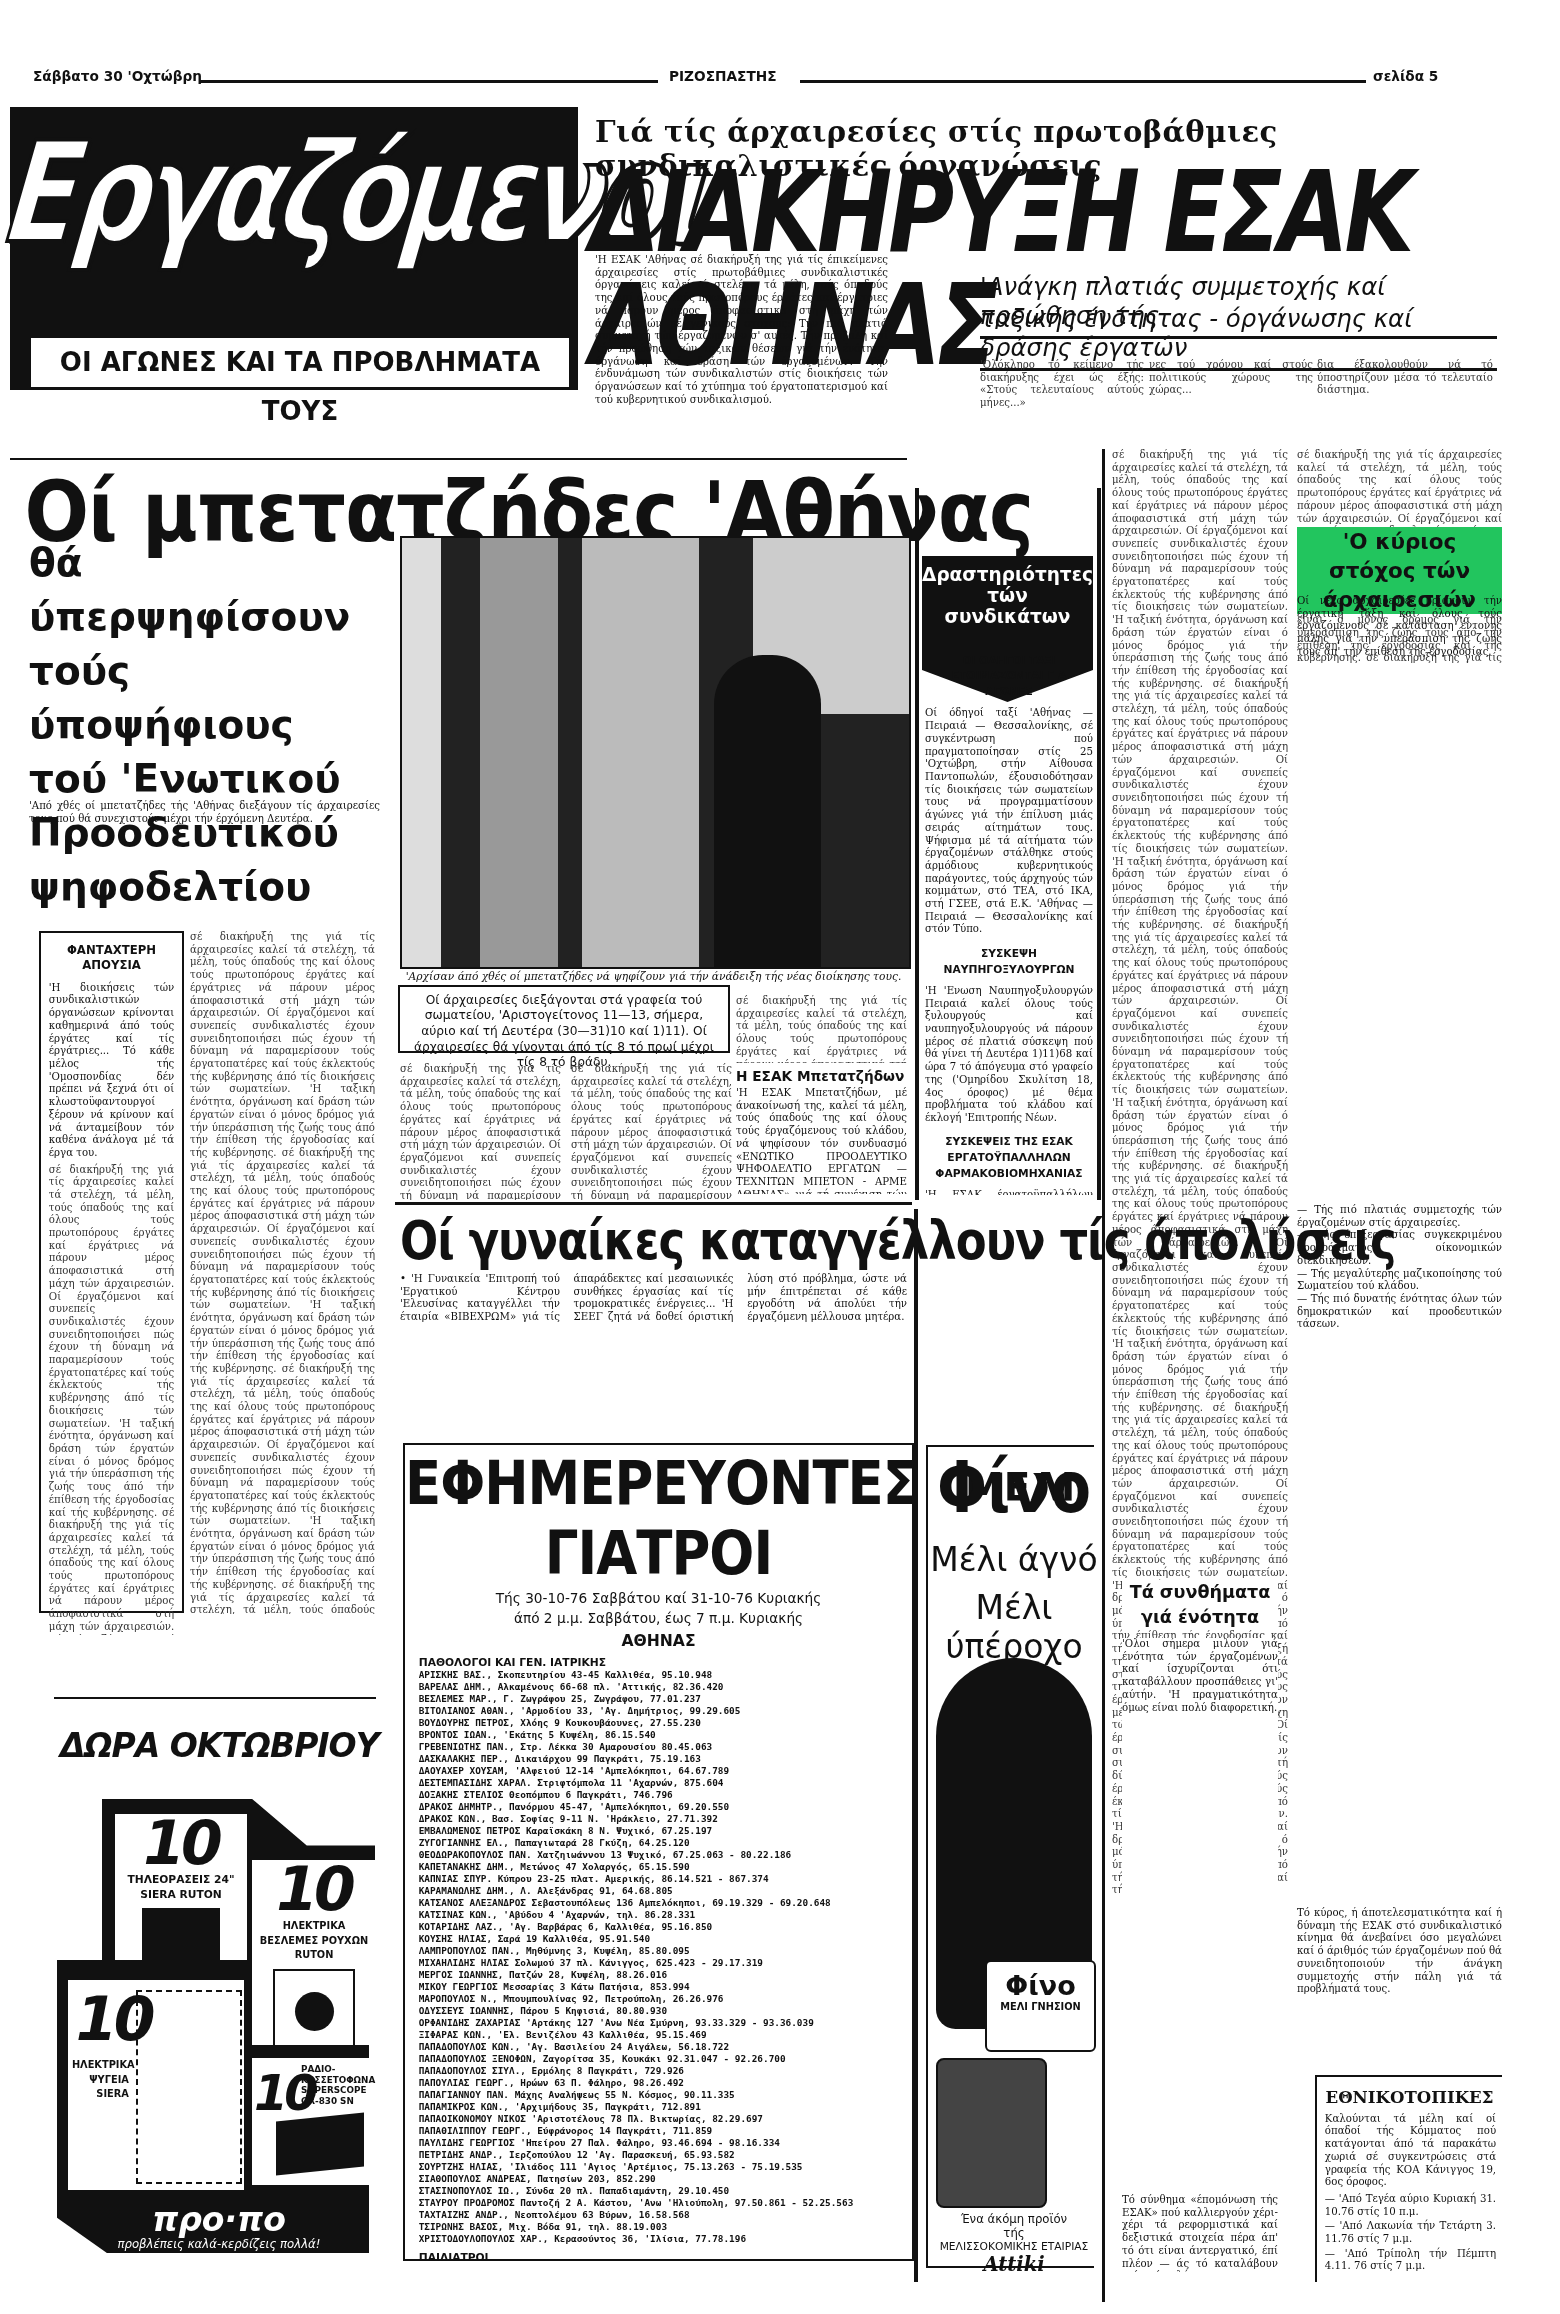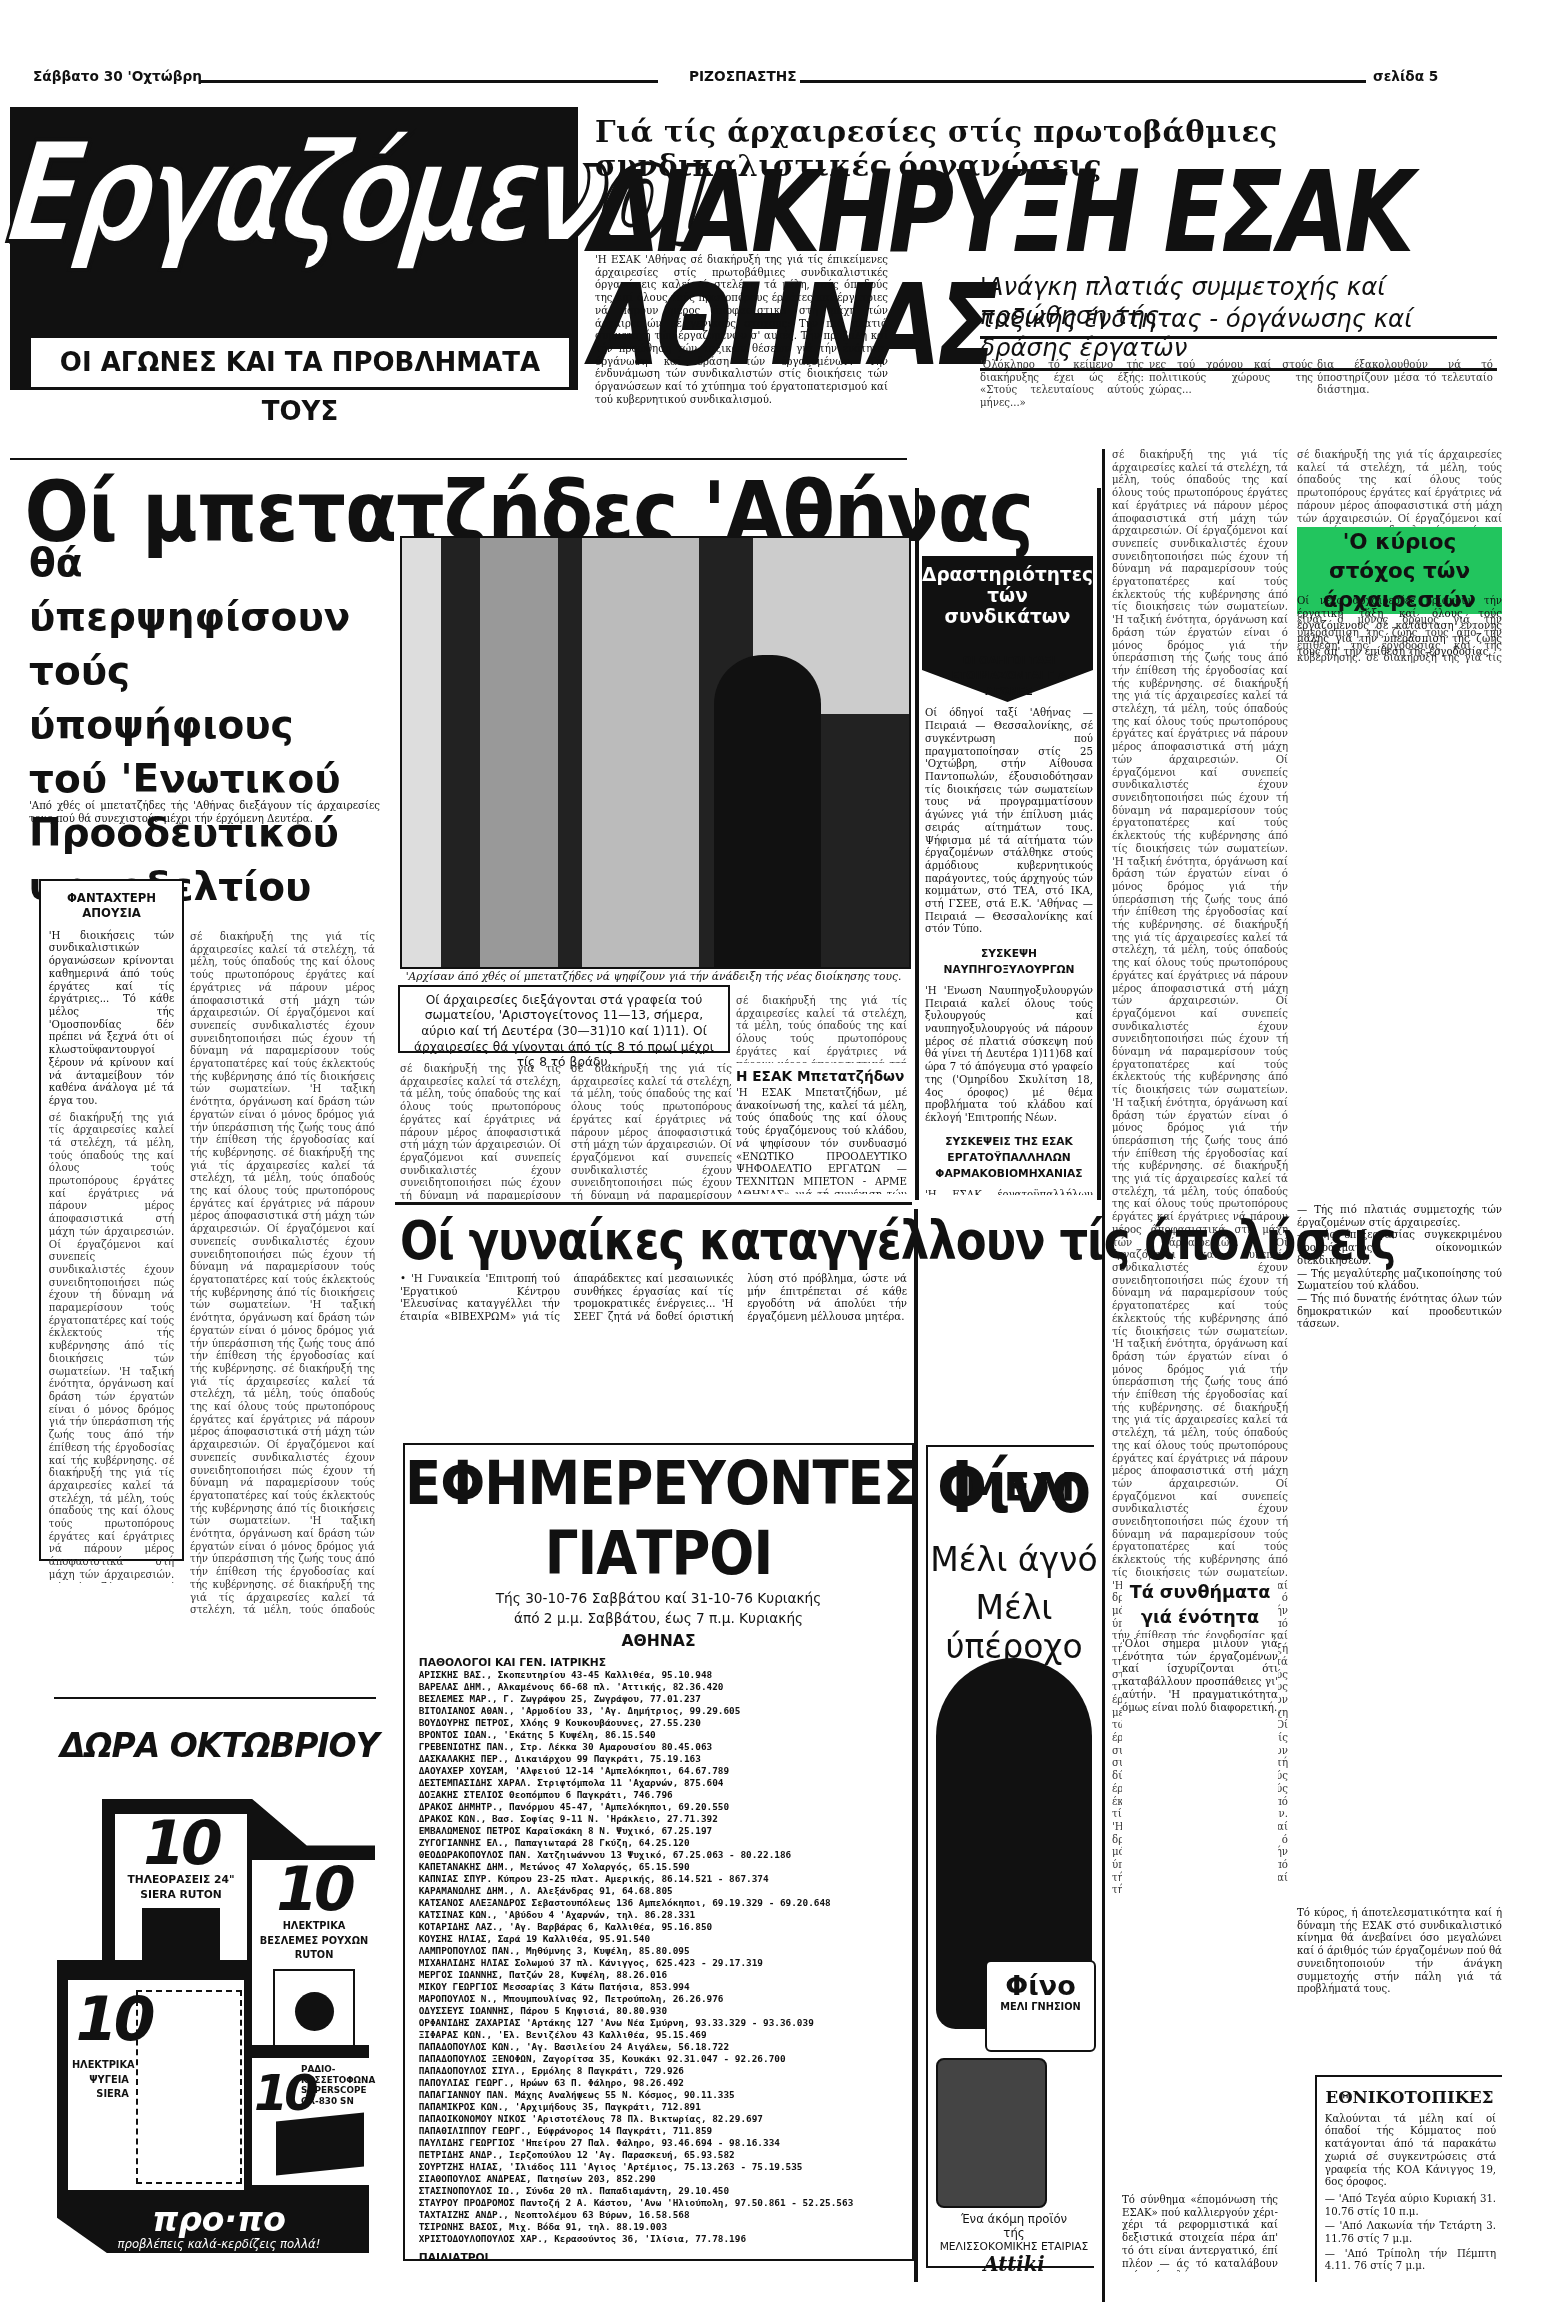--- a/index.html
+++ b/index.html
@@ -36,21 +36,21 @@
   .prize .num{font-family:"DejaVu Sans",sans-serif;font-weight:bold;font-style:italic;font-size:60px;line-height:59px;letter-spacing:-3.9px;}
   .prize .lbl{font-family:"DejaVu Sans",sans-serif;font-weight:bold;font-size:12.7px;line-height:14.6px;}
   .appl{background:#111;}
 </style>
 </head>
 <body>
 
 <div class="abs mast">
   <span class="abs" style="left:33px;top:0;">Σάββατο 30 'Οχτώβρη</span>
   <div class="rule" style="left:200px;width:458px;"></div>
-  <span class="abs" style="left:689px;top:0;">ΡΙΖΟΣΠΑΣΤΗΣ</span>
+  <span class="abs" style="left:669px;top:0;">ΡΙΖΟΣΠΑΣΤΗΣ</span>
   <div class="rule" style="left:800px;width:566px;"></div>
   <span class="abs" style="left:1373px;top:0;text-align:right;">σελίδα 5</span>
 </div>
 
 <div class="abs ergaz"></div>
 <div class="abs ergaz-title">Εργαζόμενοι</div>
 <div class="abs ergaz-band">ΟΙ ΑΓΩΝΕΣ ΚΑΙ ΤΑ ΠΡΟΒΛΗΜΑΤΑ ΤΟΥΣ</div>
 
 <div class="abs kicker" style="left:595px;top:115px;">Γιά τίς άρχαιρεσίες στίς πρωτοβάθμιες συνδικαλιστικές όργανώσεις</div>
 <div class="abs bighead" style="left:590px;top:156px;">ΔΙΑΚΗΡΥΞΗ ΕΣΑΚ ΑΘΗΝΑΣ</div>
@@ -114,21 +114,21 @@
 <div class="abs photo" style="left:400px;top:536px;width:507px;height:429px;">
   <div class="lt" style="left:0;top:0;width:39px;height:429px;"></div>
   <div class="lt" style="left:78px;top:0;width:78px;height:429px;background:#999;"></div>
   <div class="lt" style="left:180px;top:0;width:117px;height:429px;background:#bbb;"></div>
   <div class="lt" style="left:351px;top:0;width:156px;height:176px;background:#ccc;"></div>
   <div class="lt" style="left:312px;top:117px;width:107px;height:312px;background:#111;border-radius:49px 49px 0 0;"></div>
 </div>
 <div class="abs caption" style="left:400px;top:970px;width:507px;text-align:center;">'Αρχίσαν άπό χθές οί μπετατζήδες νά ψηφίζουν γιά τήν άνάδειξη τής νέας διοίκησης τους.</div>
 <div class="abs body-text col" style="left:29px;top:800px;width:351px;height:117px;">'Από χθές οί μπετατζήδες τής 'Αθήνας διεξάγουν τίς άρχαιρεσίες τους πού θά συνεχιστούν μέχρι τήν έρχόμενη Δευτέρα.</div>
 
-<div class="abs box" style="left:39px;top:879px;width:141px;height:678px;background:#fff;">
+<div class="abs box" style="left:39px;top:931px;width:141px;height:678px;background:#fff;">
   <div class="sec-title" style="font-size:11.7px;line-height:15.6px;margin:9.8px 0 7.8px;">ΦΑΝΤΑΧΤΕΡΗ ΑΠΟΥΣΙΑ</div>
   <div class="body-text" style="padding:0 7.8px;">'Η διοικήσεις τών συνδικαλιστικών όργανώσεων κρίνονται καθημερινά άπό τούς έργάτες καί τίς έργάτριες... Τό κάθε μέλος τής 'Ομοσπονδίας δέν πρέπει νά ξεχνά ότι οί κλωστοϋφαντουργοί ξέρουν νά κρίνουν καί νά άνταμείβουν τόν καθένα άνάλογα μέ τά έργα του.</div>
   <div class="body-text filler" style="padding:3.9px 7.8px;height:468px;overflow:hidden;">σέ διακήρυξή της γιά τίς άρχαιρεσίες καλεί τά στελέχη, τά μέλη, τούς όπαδούς της καί όλους τούς πρωτοπόρους έργάτες καί έργάτριες νά πάρουν μέρος άποφασιστικά στή μάχη τών άρχαιρεσιών. Οί έργαζόμενοι καί συνεπείς συνδικαλιστές έχουν συνειδητοποιήσει πώς έχουν τή δύναμη νά παραμερίσουν τούς έργατοπατέρες καί τούς έκλεκτούς τής κυβέρνησης άπό τίς διοικήσεις τών σωματείων. 'Η ταξική ένότητα, όργάνωση καί δράση τών έργατών είναι ό μόνος δρόμος γιά τήν ύπεράσπιση τής ζωής τους άπό τήν έπίθεση τής έργοδοσίας καί τής κυβέρνησης. σέ διακήρυξή της γιά τίς άρχαιρεσίες καλεί τά στελέχη, τά μέλη, τούς όπαδούς της καί όλους τούς πρωτοπόρους έργάτες καί έργάτριες νά πάρουν μέρος άποφασιστικά στή μάχη τών άρχαιρεσιών. Οί έργαζόμενοι καί συνεπείς συνδικαλιστές έχουν συνειδητοποιήσει πώς έχουν τή δύναμη νά παραμερίσουν τούς έργατοπατέρες καί τούς έκλεκτούς τής κυβέρνησης άπό τίς διοικήσεις τών σωματείων. 'Η ταξική ένότητα, όργάνωση καί δράση τών έργατών είναι ό μόνος δρόμος γιά τήν ύπεράσπιση τής ζωής τους άπό τήν έπίθεση τής έργοδοσίας καί τής κυβέρνησης. σέ διακήρυξή της γιά τίς άρχαιρεσίες καλεί τά στελέχη, τά μέλη, τούς όπαδούς της καί όλους τούς πρωτοπόρους έργάτες καί έργάτριες νά πάρουν μέρος άποφασιστικά στή μάχη τών άρχαιρεσιών. Οί έργαζόμενοι καί συνεπείς συνδικαλιστές έχουν συνειδητοποιήσει πώς έχουν τή δύναμη νά παραμερίσουν τούς έργατοπατέρες καί τούς έκλεκτούς τής κυβέρνησης άπό τίς διοικήσεις τών σωματείων. 'Η ταξική ένότητα, όργάνωση καί δράση τών έργατών είναι ό μόνος δρόμος γιά τήν ύπεράσπιση τής ζωής τους άπό τήν έπίθεση τής έργοδοσίας καί τής κυβέρνησης. σέ διακήρυξή της γιά τίς άρχαιρεσίες καλεί τά στελέχη, τά μέλη, τούς όπαδούς της καί όλους τούς πρωτοπόρους έργάτες καί έργάτριες νά πάρουν μέρος άποφασιστικά στή μάχη τών άρχαιρεσιών. Οί έργαζόμενοι καί συνεπείς συνδικαλιστές έχουν συνειδητοποιήσει πώς έχουν τή δύναμη νά παραμερίσουν τούς έργατοπατέρες καί τούς έκλεκτούς τής κυβέρνησης άπό τίς διοικήσεις τών σωματείων. 'Η ταξική ένότητα, όργάνωση καί δράση τών έργατών είναι ό μόνος δρόμος γιά τήν ύπεράσπιση τής ζωής τους άπό τήν έπίθεση τής έργοδοσίας καί τής κυβέρνησης. σέ διακήρυξή της γιά τίς άρχαιρεσίες καλεί τά στελέχη, τά μέλη, τούς όπαδούς της καί όλους τούς πρωτοπόρους έργάτες καί έργάτριες νά πάρουν μέρος άποφασιστικά στή μάχη τών άρχαιρεσιών. Οί έργαζόμενοι καί συνεπείς συνδικαλιστές έχουν συνειδητοποιήσει πώς έχουν τή δύναμη νά παραμερίσουν τούς έργατοπατέρες καί τούς έκλεκτούς τής κυβέρνησης άπό τίς διοικήσεις τών σωματείων. 'Η ταξική ένότητα, όργάνωση καί δράση τών έργατών είναι ό μόνος δρόμος γιά τήν ύπεράσπιση τής ζωής τους άπό τήν έπίθεση τής έργοδοσίας καί τής κυβέρνησης. σέ διακήρυξή της γιά τίς άρχαιρεσίες καλεί τά στελέχη, τά μέλη, τούς όπαδούς της καί όλους τούς πρωτοπόρους έργάτες καί έργάτριες νά πάρουν μέρος άποφασιστικά στή μάχη τών άρχαιρεσιών. Οί έργαζόμενοι καί συνεπείς συνδικαλιστές έχουν συνειδητοποιήσει πώς έχουν τή δύναμη νά παραμερίσουν τούς έργατοπατέρες καί τούς έκλεκτούς τής κυβέρνησης άπό τίς διοικήσεις τών σωματείων. 'Η ταξική ένότητα, όργάνωση καί δράση τών έργατών είναι ό μόνος δρόμος γιά τήν ύπεράσπιση τής ζωής τους άπό τήν έπίθεση τής έργοδοσίας καί τής κυβέρνησης. </div>
 </div>
 <div class="abs body-text col filler" style="left:190px;top:931px;width:185px;height:683px;">σέ διακήρυξή της γιά τίς άρχαιρεσίες καλεί τά στελέχη, τά μέλη, τούς όπαδούς της καί όλους τούς πρωτοπόρους έργάτες καί έργάτριες νά πάρουν μέρος άποφασιστικά στή μάχη τών άρχαιρεσιών. Οί έργαζόμενοι καί συνεπείς συνδικαλιστές έχουν συνειδητοποιήσει πώς έχουν τή δύναμη νά παραμερίσουν τούς έργατοπατέρες καί τούς έκλεκτούς τής κυβέρνησης άπό τίς διοικήσεις τών σωματείων. 'Η ταξική ένότητα, όργάνωση καί δράση τών έργατών είναι ό μόνος δρόμος γιά τήν ύπεράσπιση τής ζωής τους άπό τήν έπίθεση τής έργοδοσίας καί τής κυβέρνησης. σέ διακήρυξή της γιά τίς άρχαιρεσίες καλεί τά στελέχη, τά μέλη, τούς όπαδούς της καί όλους τούς πρωτοπόρους έργάτες καί έργάτριες νά πάρουν μέρος άποφασιστικά στή μάχη τών άρχαιρεσιών. Οί έργαζόμενοι καί συνεπείς συνδικαλιστές έχουν συνειδητοποιήσει πώς έχουν τή δύναμη νά παραμερίσουν τούς έργατοπατέρες καί τούς έκλεκτούς τής κυβέρνησης άπό τίς διοικήσεις τών σωματείων. 'Η ταξική ένότητα, όργάνωση καί δράση τών έργατών είναι ό μόνος δρόμος γιά τήν ύπεράσπιση τής ζωής τους άπό τήν έπίθεση τής έργοδοσίας καί τής κυβέρνησης. σέ διακήρυξή της γιά τίς άρχαιρεσίες καλεί τά στελέχη, τά μέλη, τούς όπαδούς της καί όλους τούς πρωτοπόρους έργάτες καί έργάτριες νά πάρουν μέρος άποφασιστικά στή μάχη τών άρχαιρεσιών. Οί έργαζόμενοι καί συνεπείς συνδικαλιστές έχουν συνειδητοποιήσει πώς έχουν τή δύναμη νά παραμερίσουν τούς έργατοπατέρες καί τούς έκλεκτούς τής κυβέρνησης άπό τίς διοικήσεις τών σωματείων. 'Η ταξική ένότητα, όργάνωση καί δράση τών έργατών είναι ό μόνος δρόμος γιά τήν ύπεράσπιση τής ζωής τους άπό τήν έπίθεση τής έργοδοσίας καί τής κυβέρνησης. σέ διακήρυξή της γιά τίς άρχαιρεσίες καλεί τά στελέχη, τά μέλη, τούς όπαδούς της καί όλους τούς πρωτοπόρους έργάτες καί έργάτριες νά πάρουν μέρος άποφασιστικά στή μάχη τών άρχαιρεσιών. Οί έργαζόμενοι καί συνεπείς συνδικαλιστές έχουν συνειδητοποιήσει πώς έχουν τή δύναμη νά παραμερίσουν τούς έργατοπατέρες καί τούς έκλεκτούς τής κυβέρνησης άπό τίς διοικήσεις τών σωματείων. 'Η ταξική ένότητα, όργάνωση καί δράση τών έργατών είναι ό μόνος δρόμος γιά τήν ύπεράσπιση τής ζωής τους άπό τήν έπίθεση τής έργοδοσίας καί τής κυβέρνησης. σέ διακήρυξή της γιά τίς άρχαιρεσίες καλεί τά στελέχη, τά μέλη, τούς όπαδούς της καί όλους τούς πρωτοπόρους έργάτες καί έργάτριες νά πάρουν μέρος άποφασιστικά στή μάχη τών άρχαιρεσιών. Οί έργαζόμενοι καί συνεπείς συνδικαλιστές έχουν συνειδητοποιήσει πώς έχουν τή δύναμη νά παραμερίσουν τούς έργατοπατέρες καί τούς έκλεκτούς τής κυβέρνησης άπό τίς διοικήσεις τών σωματείων. 'Η ταξική ένότητα, όργάνωση καί δράση τών έργατών είναι ό μόνος δρόμος γιά τήν ύπεράσπιση τής ζωής τους άπό τήν έπίθεση τής έργοδοσίας καί τής κυβέρνησης. σέ διακήρυξή της γιά τίς άρχαιρεσίες καλεί τά στελέχη, τά μέλη, τούς όπαδούς της καί όλους τούς πρωτοπόρους έργάτες καί έργάτριες νά πάρουν μέρος άποφασιστικά στή μάχη τών άρχαιρεσιών. Οί έργαζόμενοι καί συνεπείς συνδικαλιστές έχουν συνειδητοποιήσει πώς έχουν τή δύναμη νά παραμερίσουν τούς έργατοπατέρες καί τούς έκλεκτούς τής κυβέρνησης άπό τίς διοικήσεις τών σωματείων. 'Η ταξική ένότητα, όργάνωση καί δράση τών έργατών είναι ό μόνος δρόμος γιά τήν ύπεράσπιση τής ζωής τους άπό τήν έπίθεση τής έργοδοσίας καί τής κυβέρνησης. </div>
 
 <div class="abs box" style="left:398px;top:985px;width:332px;height:68px;font-family:'DejaVu Sans',sans-serif;font-size:12.2px;line-height:15.6px;text-align:center;padding:5.9px;box-sizing:border-box;border-width:2px;">Οί άρχαιρεσίες διεξάγονται στά γραφεία τού σωματείου, 'Αριστογείτονος 11—13, σήμερα, αύριο καί τή Δευτέρα (30—31)10 καί 1)11). Οί άρχαιρεσίες θά γίνονται άπό τίς 8 τό πρωί μέχρι τίς 8 τό βράδυ.</div>
 <div class="abs body-text col filler" style="left:736px;top:995px;width:171px;height:68px;">σέ διακήρυξή της γιά τίς άρχαιρεσίες καλεί τά στελέχη, τά μέλη, τούς όπαδούς της καί όλους τούς πρωτοπόρους έργάτες καί έργάτριες νά πάρουν μέρος άποφασιστικά στή μάχη τών άρχαιρεσιών. Οί έργαζόμενοι καί συνεπείς συνδικαλιστές έχουν συνειδητοποιήσει πώς έχουν τή δύναμη νά παραμερίσουν τούς έργατοπατέρες καί τούς έκλεκτούς τής κυβέρνησης άπό τίς διοικήσεις τών σωματείων. 'Η ταξική ένότητα, όργάνωση καί δράση τών έργατών είναι ό μόνος δρόμος γιά τήν ύπεράσπιση τής ζωής τους άπό τήν έπίθεση τής έργοδοσίας καί τής κυβέρνησης. σέ διακήρυξή της γιά τίς άρχαιρεσίες καλεί τά στελέχη, τά μέλη, τούς όπαδούς της καί όλους τούς πρωτοπόρους έργάτες καί έργάτριες νά πάρουν μέρος άποφασιστικά στή μάχη τών άρχαιρεσιών. Οί έργαζόμενοι καί συνεπείς συνδικαλιστές έχουν συνειδητοποιήσει πώς έχουν τή δύναμη νά παραμερίσουν τούς έργατοπατέρες καί τούς έκλεκτούς τής κυβέρνησης άπό τίς διοικήσεις τών σωματείων. 'Η ταξική ένότητα, όργάνωση καί δράση τών έργατών είναι ό μόνος δρόμος γιά τήν ύπεράσπιση τής ζωής τους άπό τήν έπίθεση τής έργοδοσίας καί τής κυβέρνησης. σέ διακήρυξή της γιά τίς άρχαιρεσίες καλεί τά στελέχη, τά μέλη, τούς όπαδούς της καί όλους τούς πρωτοπόρους έργάτες καί έργάτριες νά πάρουν μέρος άποφασιστικά στή μάχη τών άρχαιρεσιών. Οί έργαζόμενοι καί συνεπείς συνδικαλιστές έχουν συνειδητοποιήσει πώς έχουν τή δύναμη νά παραμερίσουν τούς έργατοπατέρες καί τούς έκλεκτούς τής κυβέρνησης άπό τίς διοικήσεις τών σωματείων. 'Η ταξική ένότητα, όργάνωση καί δράση τών έργατών είναι ό μόνος δρόμος γιά τήν ύπεράσπιση τής ζωής τους άπό τήν έπίθεση τής έργοδοσίας καί τής κυβέρνησης. σέ διακήρυξή της γιά τίς άρχαιρεσίες καλεί τά στελέχη, τά μέλη, τούς όπαδούς της καί όλους τούς πρωτοπόρους έργάτες καί έργάτριες νά πάρουν μέρος άποφασιστικά στή μάχη τών άρχαιρεσιών. Οί έργαζόμενοι καί συνεπείς συνδικαλιστές έχουν συνειδητοποιήσει πώς έχουν τή δύναμη νά παραμερίσουν τούς έργατοπατέρες καί τούς έκλεκτούς τής κυβέρνησης άπό τίς διοικήσεις τών σωματείων. 'Η ταξική ένότητα, όργάνωση καί δράση τών έργατών είναι ό μόνος δρόμος γιά τήν ύπεράσπιση τής ζωής τους άπό τήν έπίθεση τής έργοδοσίας καί τής κυβέρνησης. σέ διακήρυξή της γιά τίς άρχαιρεσίες καλεί τά στελέχη, τά μέλη, τούς όπαδούς της καί όλους τούς πρωτοπόρους έργάτες καί έργάτριες νά πάρουν μέρος άποφασιστικά στή μάχη τών άρχαιρεσιών. Οί έργαζόμενοι καί συνεπείς συνδικαλιστές έχουν συνειδητοποιήσει πώς έχουν τή δύναμη νά παραμερίσουν τούς έργατοπατέρες καί τούς έκλεκτούς τής κυβέρνησης άπό τίς διοικήσεις τών σωματείων. 'Η ταξική ένότητα, όργάνωση καί δράση τών έργατών είναι ό μόνος δρόμος γιά τήν ύπεράσπιση τής ζωής τους άπό τήν έπίθεση τής έργοδοσίας καί τής κυβέρνησης. σέ διακήρυξή της γιά τίς άρχαιρεσίες καλεί τά στελέχη, τά μέλη, τούς όπαδούς της καί όλους τούς πρωτοπόρους έργάτες καί έργάτριες νά πάρουν μέρος άποφασιστικά στή μάχη τών άρχαιρεσιών. Οί έργαζόμενοι καί συνεπείς συνδικαλιστές έχουν συνειδητοποιήσει πώς έχουν τή δύναμη νά παραμερίσουν τούς έργατοπατέρες καί τούς έκλεκτούς τής κυβέρνησης άπό τίς διοικήσεις τών σωματείων. 'Η ταξική ένότητα, όργάνωση καί δράση τών έργατών είναι ό μόνος δρόμος γιά τήν ύπεράσπιση τής ζωής τους άπό τήν έπίθεση τής έργοδοσίας καί τής κυβέρνησης. </div>
 <div class="abs sec-title" style="left:736px;top:1068px;width:171px;font-size:13.7px;text-align:left;">Η ΕΣΑΚ Μπετατζήδων</div>
 <div class="abs body-text col" style="left:736px;top:1087px;width:171px;height:107px;">'Η ΕΣΑΚ Μπετατζήδων, μέ άνακοίνωσή της, καλεί τά μέλη, τούς όπαδούς της καί όλους τούς έργαζόμενους τού κλάδου, νά ψηφίσουν τόν συνδυασμό «ΕΝΩΤΙΚΟ ΠΡΟΟΔΕΥΤΙΚΟ ΨΗΦΟΔΕΛΤΙΟ ΕΡΓΑΤΩΝ — ΤΕΧΝΙΤΩΝ ΜΠΕΤΟΝ - ΑΡΜΕ ΑΘΗΝΑΣ» γιά τή συνέχιση τών άγωνιστικών παραδόσεων τού κλάδου, καί προώθηση τών προβλημάτων τους.</div>

